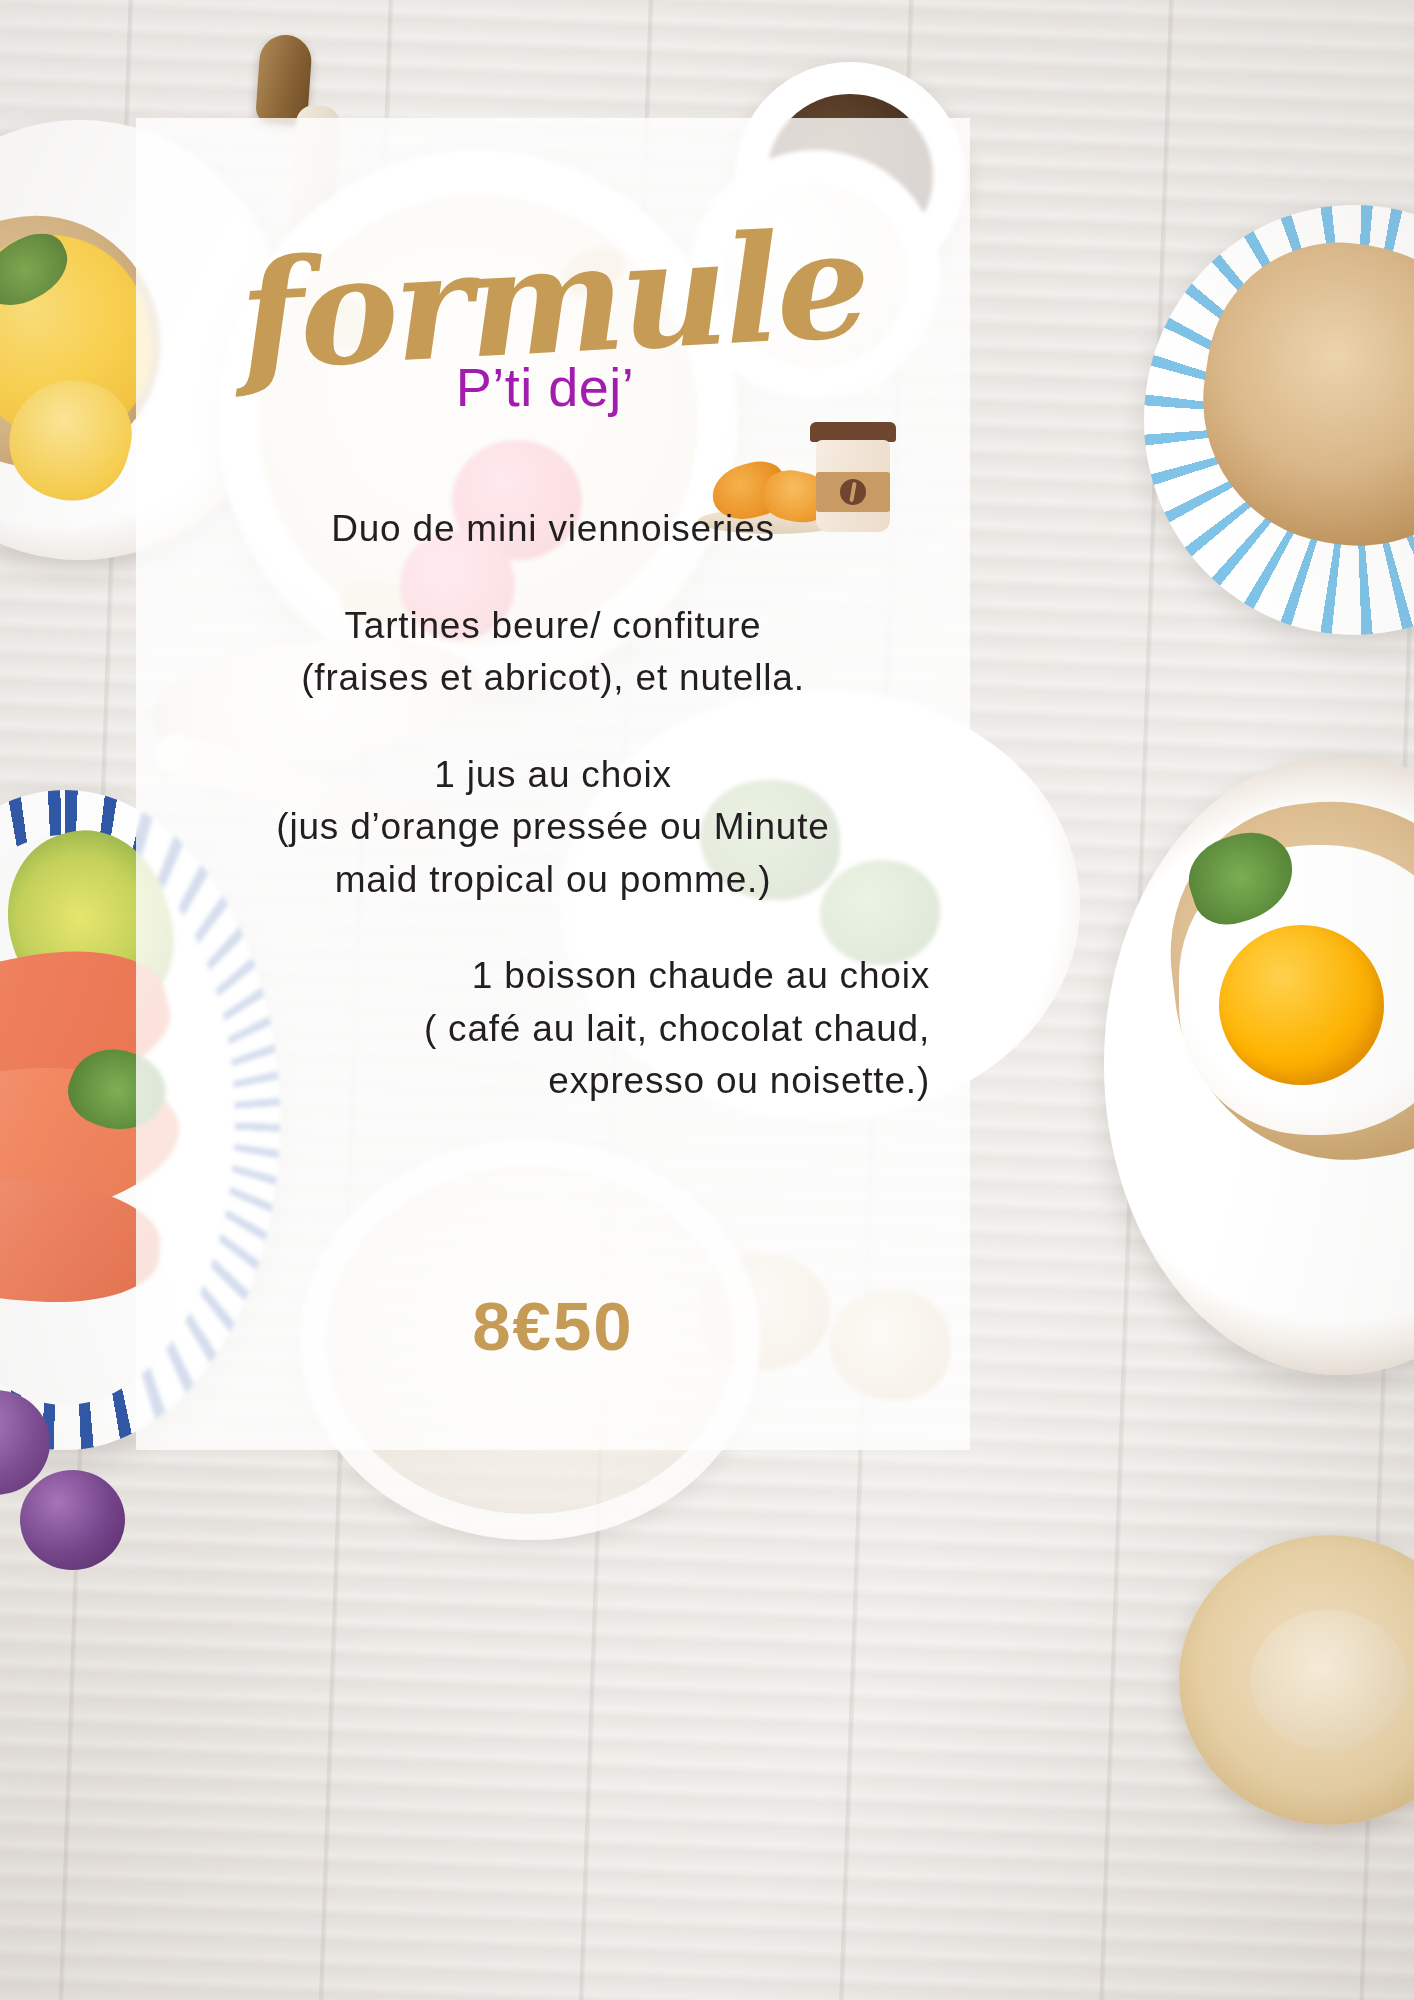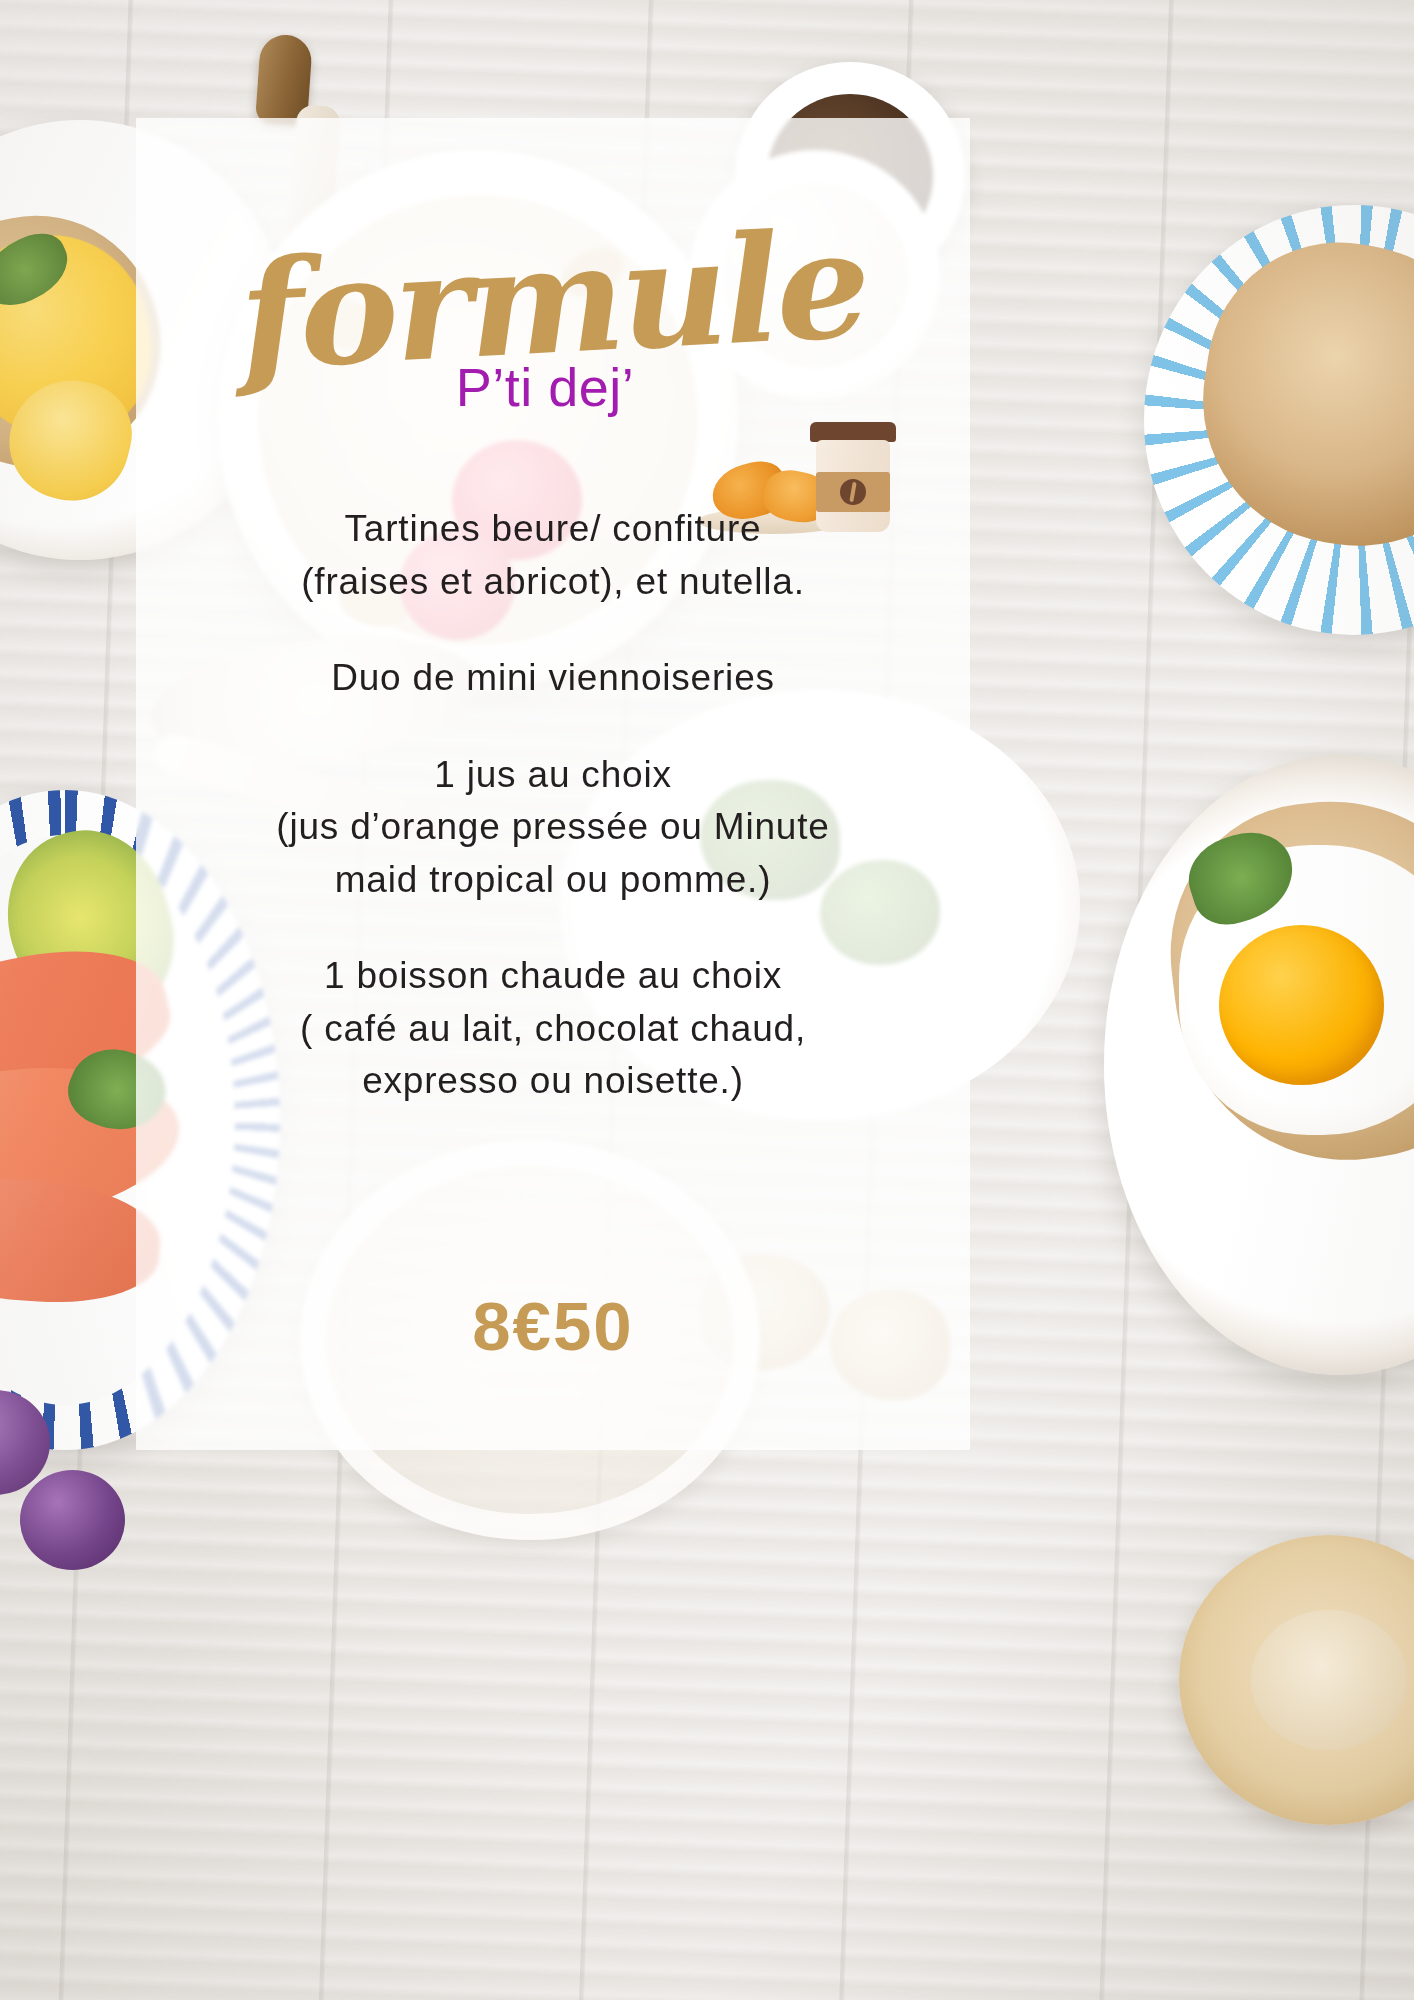--- a/index.html
+++ b/index.html
@@ -400,21 +400,21 @@
     text-align: center;
     font-family: "Liberation Sans", sans-serif;
     color: #231f20;
   }
   .para {
     font-size: 37px;
     line-height: 1.42;
     letter-spacing: 0.8px;
     margin: 0 0 44px 0;
   }
-  .para:last-child { margin-bottom: 0; }
+  .para:last-child { margin-bottom: 0; text-align: right; }
 
   .price {
     position: absolute;
     left: 0; right: 0;
     bottom: 84px;
     text-align: center;
     font-family: "Liberation Sans", sans-serif;
     font-weight: 700;
     font-size: 69px;
     letter-spacing: 2px;
@@ -491,23 +491,23 @@
       <div class="croissant-plate"></div>
       <div class="croissant1"></div>
       <div class="croissant2"></div>
       <div class="cup-lid"></div>
       <div class="cup-body"></div>
       <div class="cup-sleeve"></div>
       <div class="cup-bean"></div>
     </div>
 
     <div class="body-text">
+      <p class="para" style="white-space: pre-line;">Duo de mini viennoiseries</p>
       <p class="para" style="white-space: pre-line;">Tartines beure/ confiture
 (fraises et abricot), et nutella.</p>
-      <p class="para" style="white-space: pre-line;">Duo de mini viennoiseries</p>
       <p class="para" style="white-space: pre-line;">1 jus  au choix
 (jus d’orange pressée ou Minute
 maid tropical ou pomme.)</p>
       <p class="para" style="white-space: pre-line;">1 boisson chaude au choix
 ( café au lait, chocolat chaud,
 expresso ou noisette.)</p>
     </div>
 
     <div class="price">8€50</div>
   </div>

